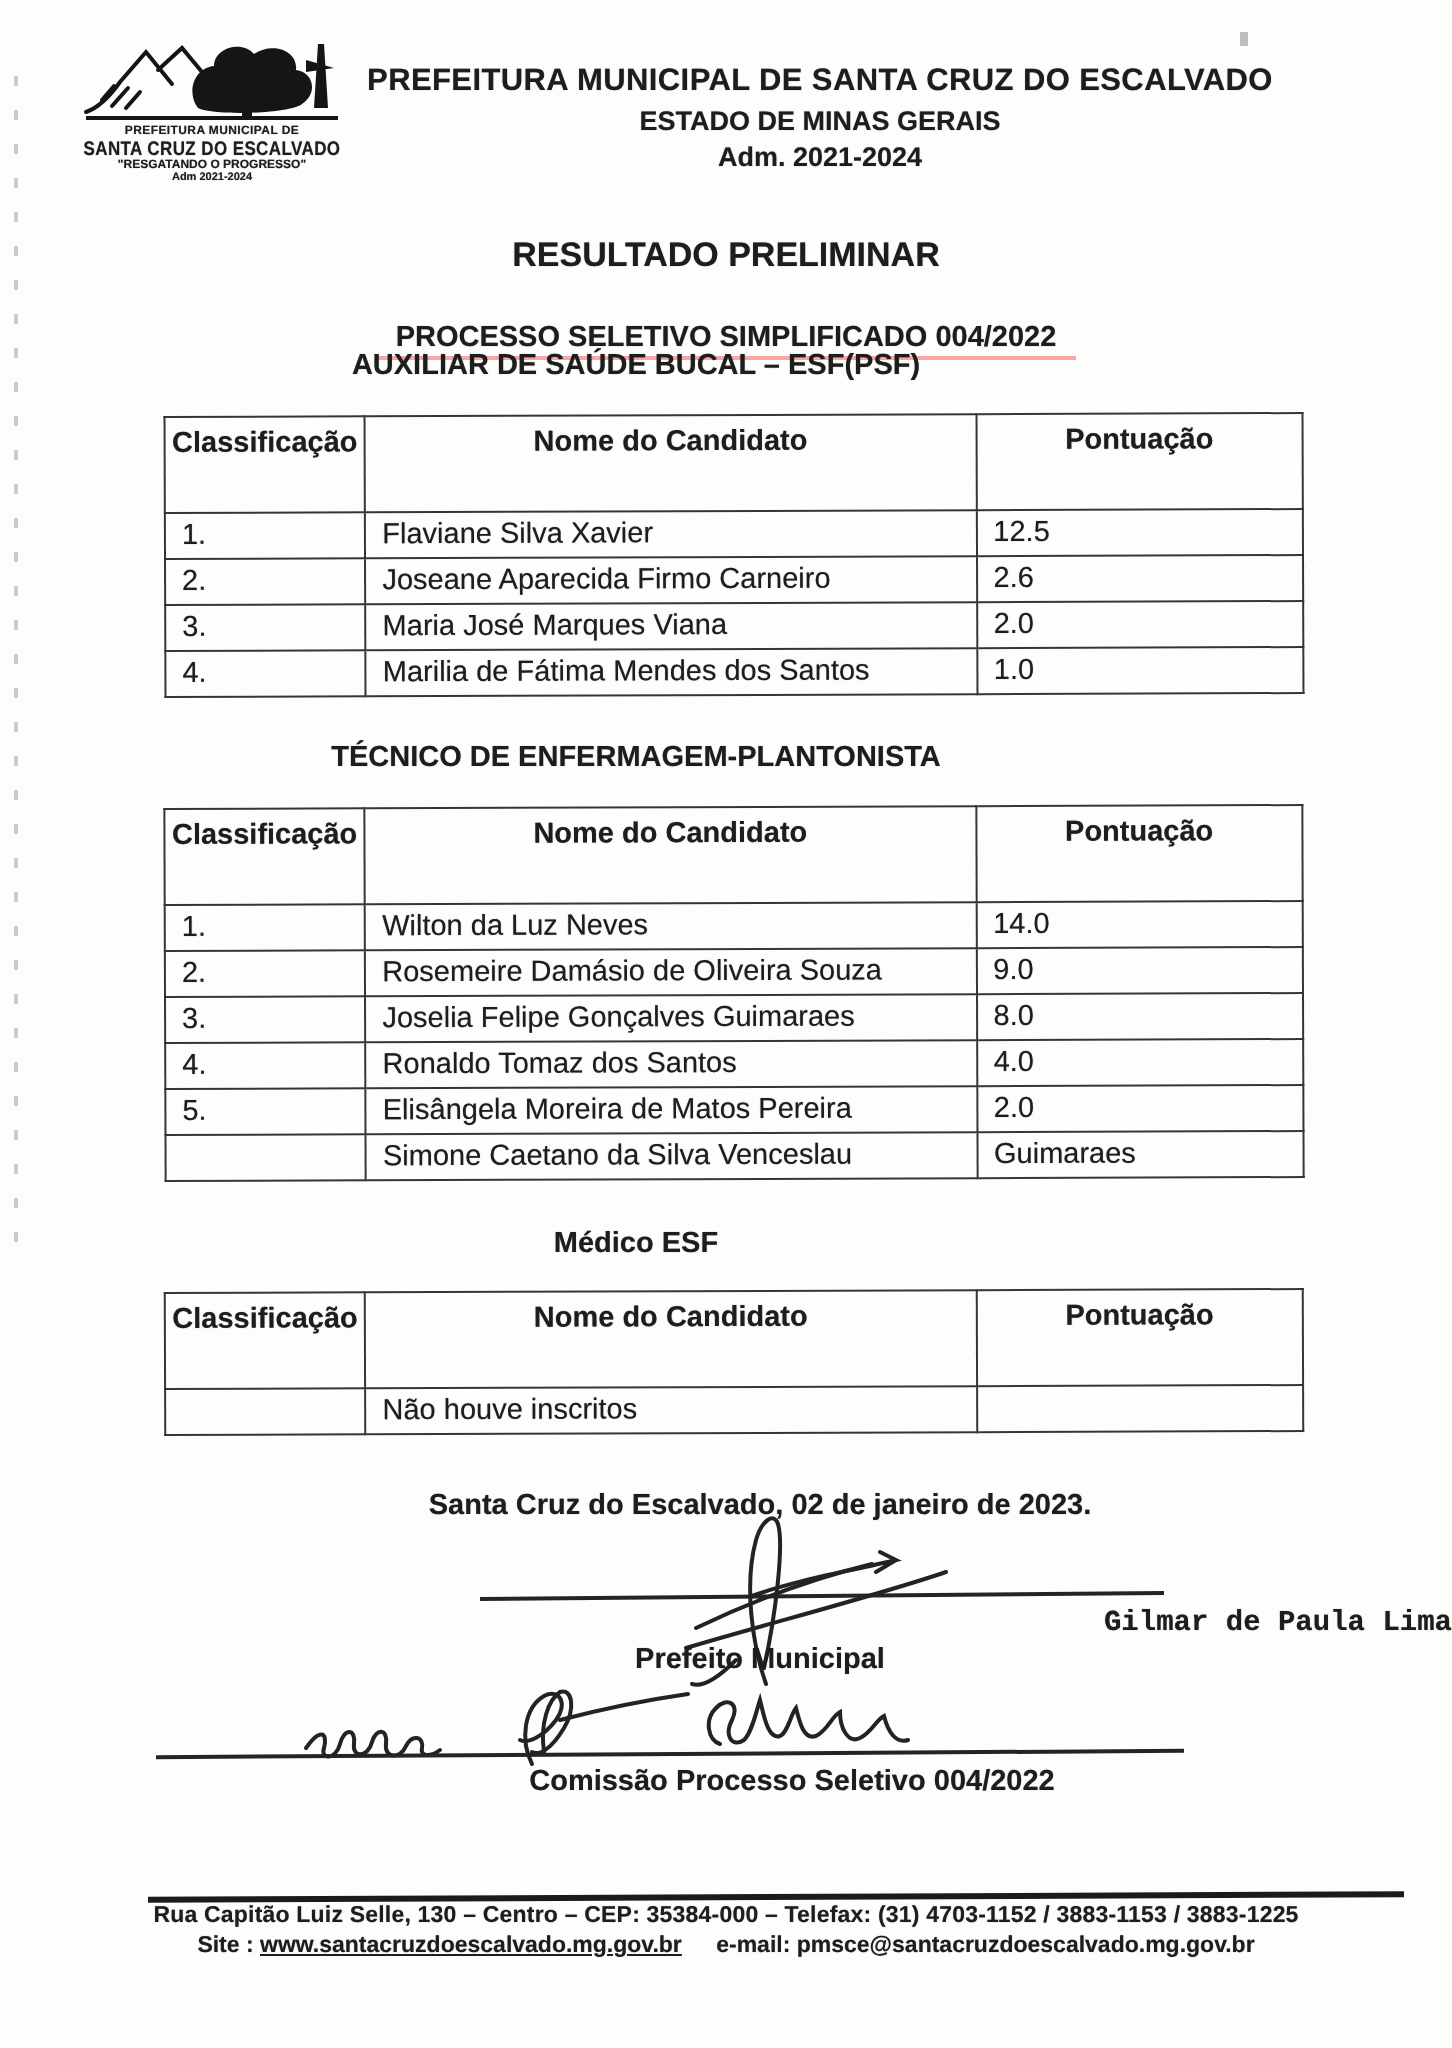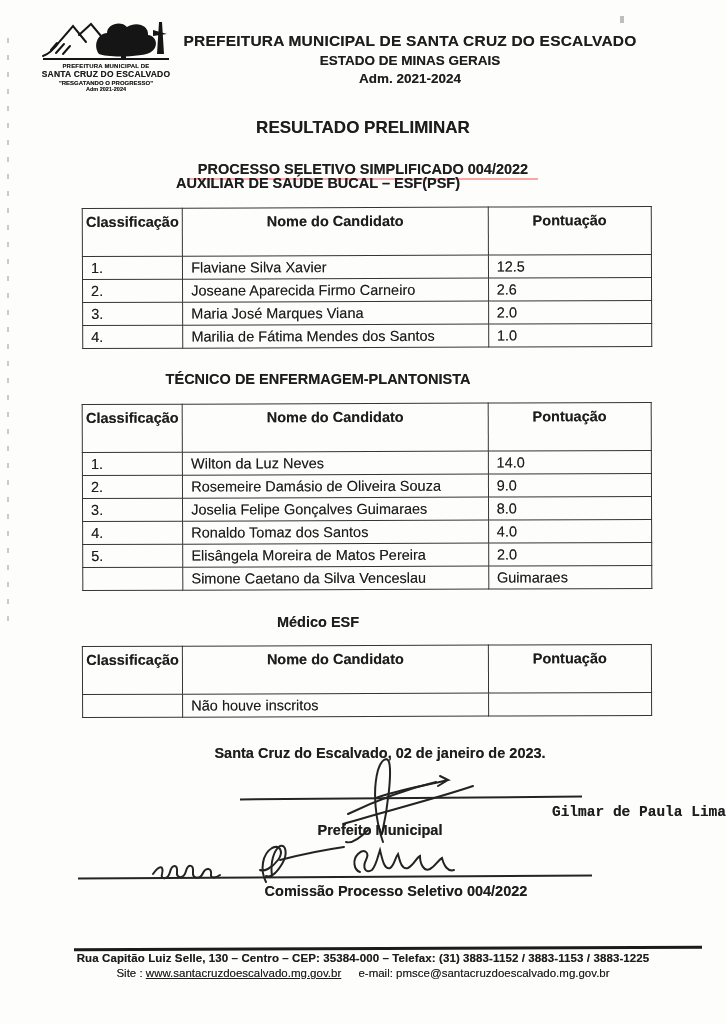--- a/index.html
+++ b/index.html
@@ -59,21 +59,21 @@
   .signer-name{position:absolute;left:34px;top:804px;width:692px;text-align:right;font-size:14.5px;font-weight:bold;font-family:Liberation Mono, monospace;}
   .signer-title{position:absolute;left:34px;top:822px;width:692px;text-align:center;font-size:14.5px;font-weight:bold;}
   .sig2-svg{position:absolute;left:148px;top:842px;}
   .sig-line-2{position:absolute;left:78px;top:876px;width:514px;height:2px;background:#242424;transform:rotate(-.35deg);}
   .committee{position:absolute;left:50px;top:883px;width:692px;text-align:center;font-size:14.5px;font-weight:bold;}
 
   
   .footer-rule{position:absolute;left:74px;top:947px;width:628px;height:2.5px;background:#1b1b1b;transform:rotate(-.25deg);}
   .footer{position:absolute;left:0;top:952px;width:726px;text-align:center;}
   .footer-1{font-size:11.5px;font-weight:bold;letter-spacing:.1px;}
-  .footer-2{font-size:11.5px;font-weight:normal;margin-top:3px;}
+  .footer-2{font-size:11.5px;font-weight:bold;margin-top:3px;}
   .site-url{text-decoration:underline;}
   .email{margin-left:14px;}
 </style>
 </head>
 <body>
 
 <div class="page">
 
   <div class="scan-edge"></div>
   <div class="scan-speck"></div>
@@ -247,21 +247,21 @@
         <path d="M132,18 C155,12 175,8 196,5"></path>
         <path d="M212,30 C206,28 204,18 210,12 C216,6 222,10 218,18 C214,26 218,32 224,28 C228,24 230,14 232,8 C234,16 236,28 242,26 C246,24 247,16 250,12 C252,20 254,28 260,26 C266,23 268,16 272,14 C272,22 276,30 282,27 C288,24 290,18 294,16 C296,24 300,30 306,28"></path>
       </g>
     </svg>
   </span>
   <div class="sig-line-2"></div>
   <div class="committee">Comissão Processo Seletivo 004/2022</div>
 
   <div class="footer-rule"></div>
   <div class="footer">
-    <div class="footer-1">Rua Capitão Luiz Selle, 130 – Centro – CEP: 35384-000 – Telefax: (31) 3883-1152 / 3883-1153 / 3883-1225</div>
+    <div class="footer-1">Rua Capitão Luiz Selle, 130 – Centro – CEP: 35384-000 – Telefax: (31) 4703-1152 / 3883-1153 / 3883-1225</div>
     <div class="footer-2">
       <span>Site :</span>
       <span class="site-url">www.santacruzdoescalvado.mg.gov.br</span>
       <span class="email">e-mail: pmsce@santacruzdoescalvado.mg.gov.br</span>
     </div>
   </div>
 
 </div>
 
 </body></html>

